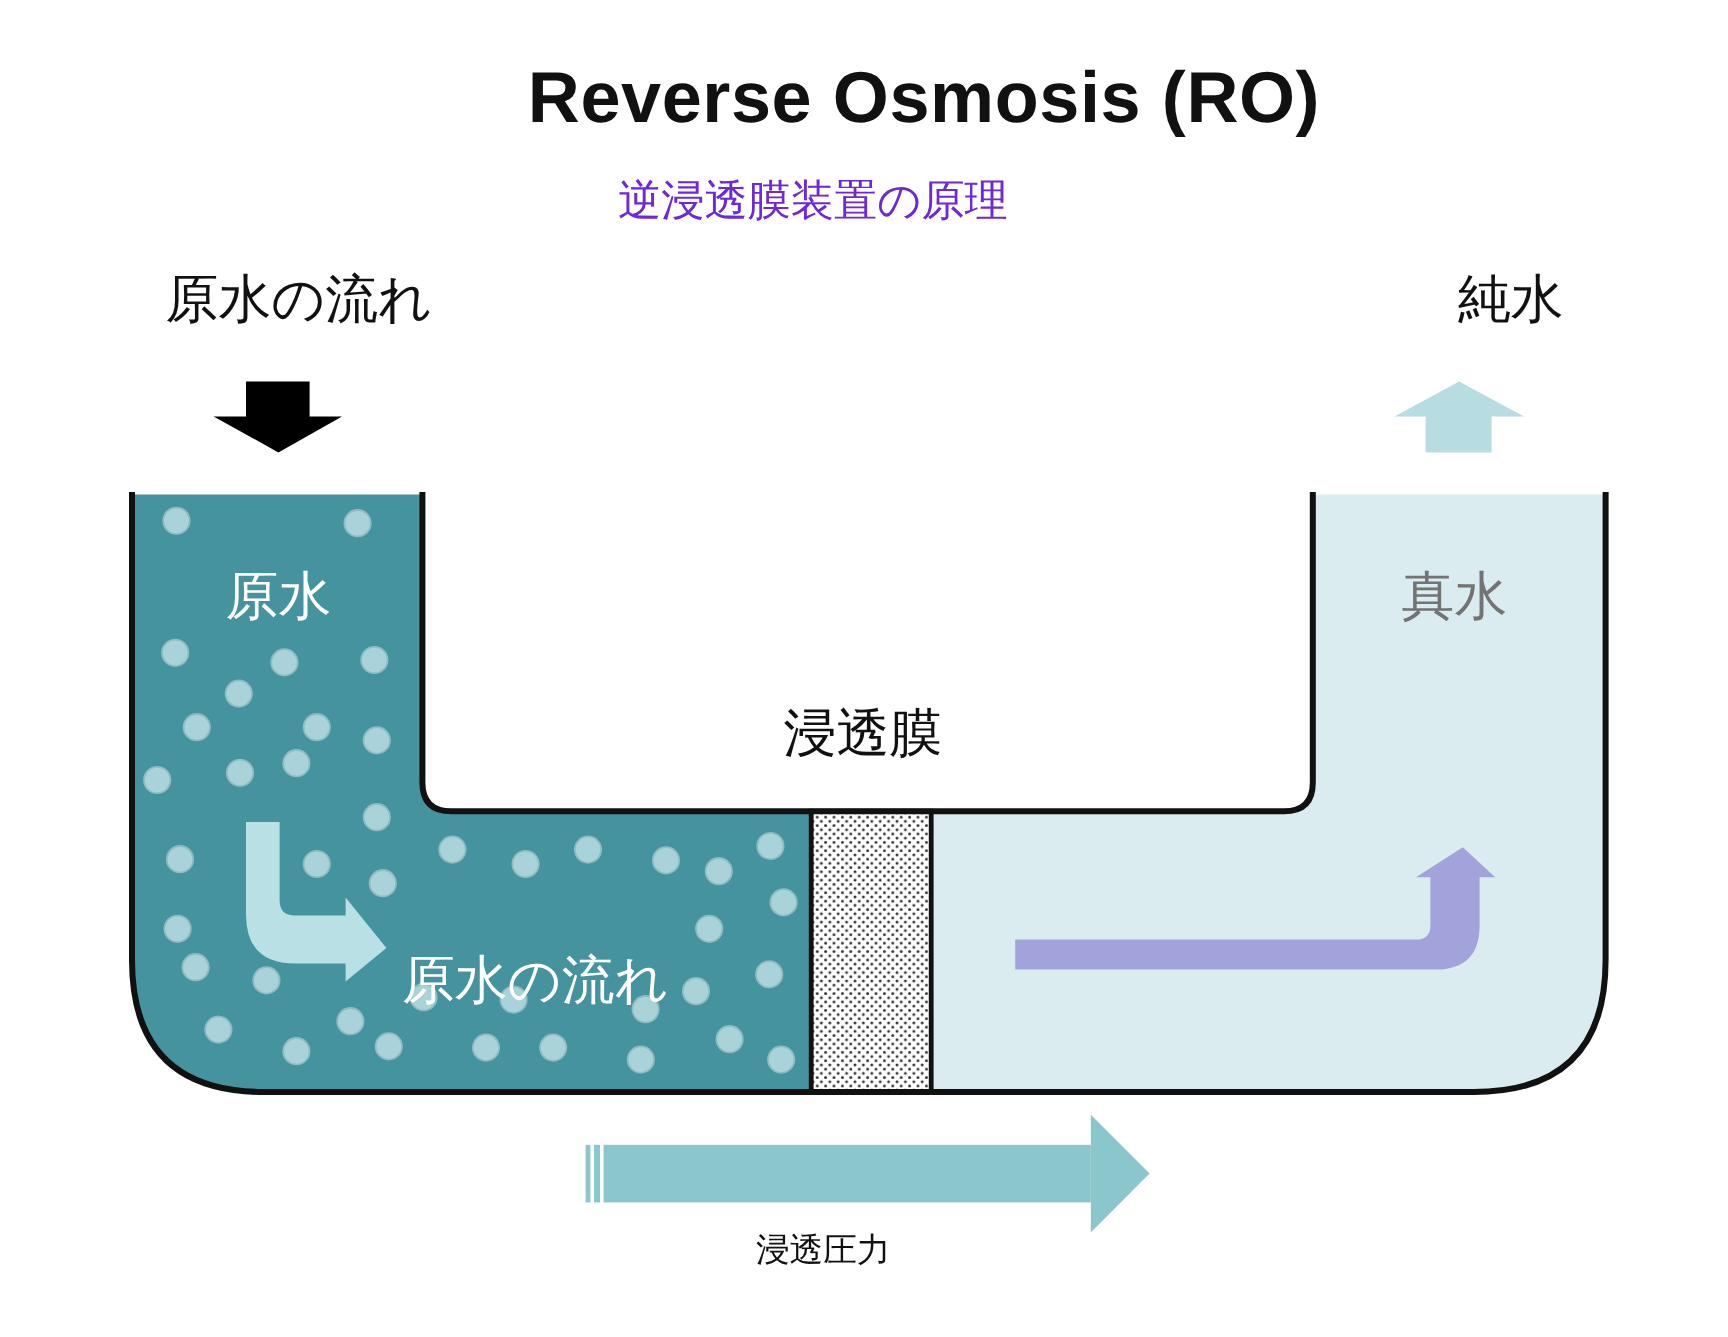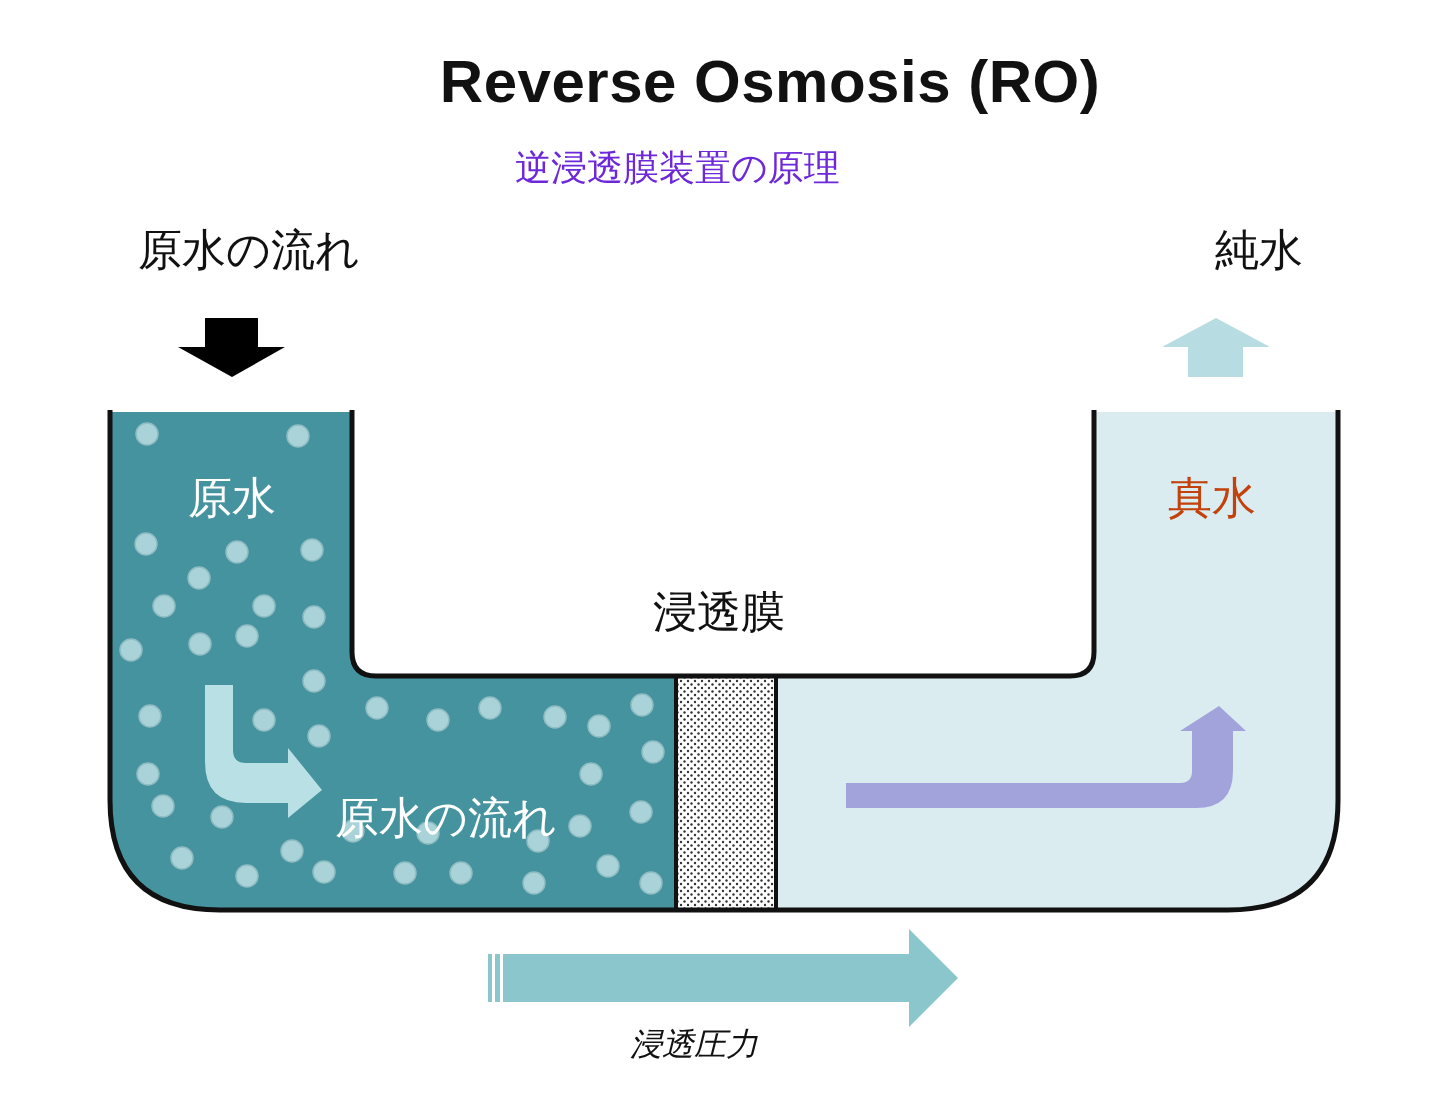--- a/index.html
+++ b/index.html
@@ -7,21 +7,21 @@
   #stage { position: absolute; left: 0; top: 0; width: 1440px; height: 1114px; }
   .lbl { position: absolute; white-space: nowrap; line-height: 1; }
   #title { left: 0; width: 1540px; top: 52px; text-align: center; font-family: "Liberation Sans", sans-serif; font-weight: bold; font-size: 60px; color: #111; letter-spacing: 0.5px; }
   #subtitle { left: 515px; top: 150px; font-size: 36px; color: #6d28d9; }
   #ext-pressure { left: 138px; top: 228px; font-size: 44px; color: #111; }
   #pure-water { left: 1168px; top: 228px; font-size: 44px; color: #111; margin-left: 47px; }
   #raw-water { left: 188px; top: 476px; font-size: 44px; color: #ffffff; text-align: right; }
   #true-water { left: 1168px; top: 476px; font-size: 44px; color: #2f3d8f; }
   #membrane-label { left: 653px; top: 590px; font-size: 44px; color: #111; text-align: center; }
   #raw-flow { left: 335px; top: 796px; font-size: 44px; color: #ffffff; }
-  #osmotic-pressure { left: 630px; top: 1028px; font-size: 32px; color: #111; font-style: italic; }
+  #osmotic-pressure { left: 630px; top: 1028px; font-size: 28px; color: #111; }
 </style>
 </head>
 <body>
 
 <svg id="stage" width="1440" height="1114" viewBox="0 0 1440 1114" xmlns="http://www.w3.org/2000/svg">
   <defs>
     <pattern id="dots" x="0" y="0" width="7" height="7" patternUnits="userSpaceOnUse">
       <rect width="7" height="7" fill="#ffffff"></rect>
       <circle cx="2" cy="2" r="1.2" fill="#333"></circle>
       <circle cx="5.5" cy="5.5" r="1.2" fill="#333"></circle>
@@ -98,16 +98,16 @@
     <rect class="osm" x="503" y="954" width="406" height="48" fill="#8bc6cc"></rect>
     <polygon class="osm" points="909,929 958,978 909,1027" fill="#8bc6cc"></polygon>
   </g>
 </svg>
 
 <div id="title" class="lbl">Reverse Osmosis (RO)</div>
 <div id="subtitle" class="lbl">逆浸透膜装置の原理</div>
 <div id="ext-pressure" class="lbl">原水の流れ</div>
 <div id="pure-water" class="lbl">純水</div>
 <div id="raw-water" class="lbl">原水</div>
-<div id="true-water" class="lbl" style="color: #c2410c;">真水</div>
+<div id="true-water" class="lbl" style="color: #737373;">真水</div>
 <div id="membrane-label" class="lbl">浸透膜</div>
 <div id="raw-flow" class="lbl">原水の流れ</div>
 <div id="osmotic-pressure" class="lbl">浸透圧力</div>
 
 </body></html>

